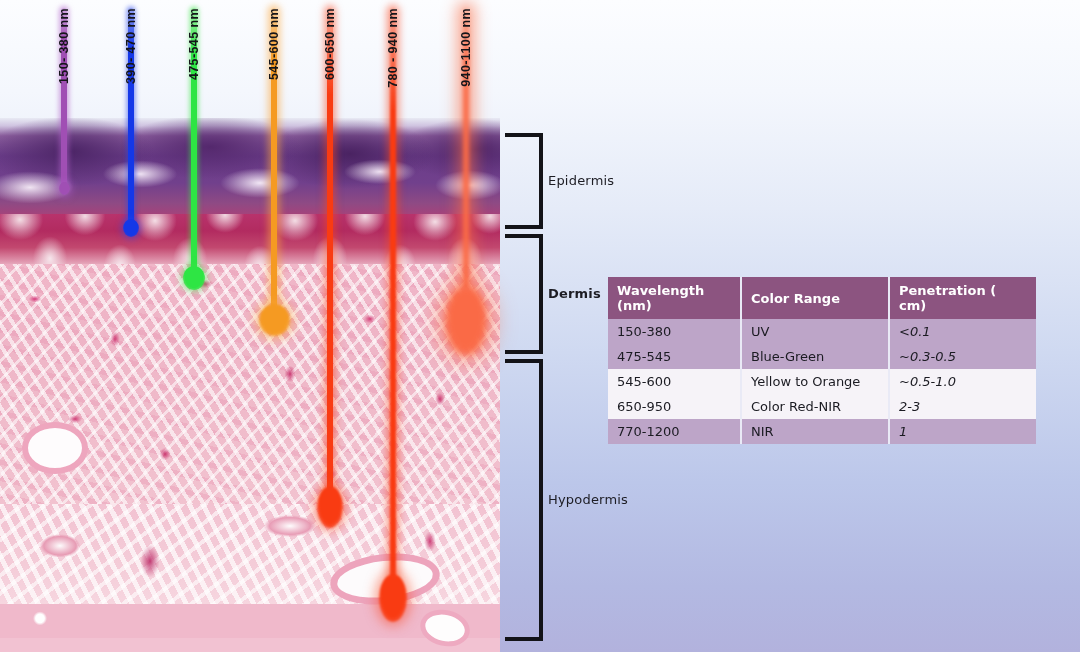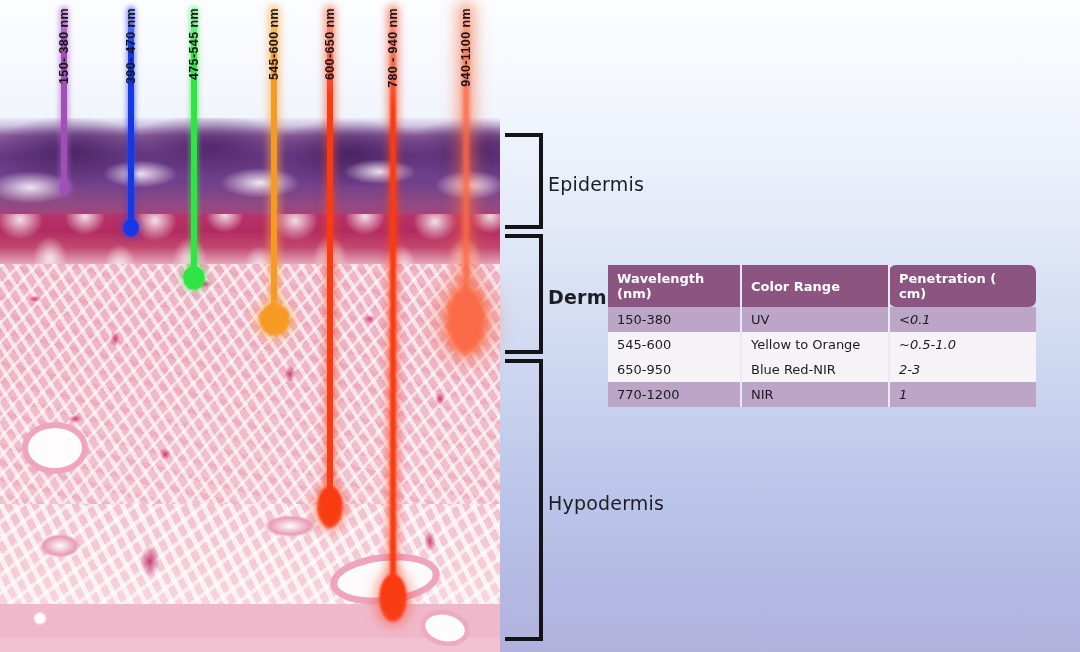--- a/index.html
+++ b/index.html
@@ -136,39 +136,39 @@
     font-size:12.5px;font-weight:bold;color:#15151a;letter-spacing:.4px;
     white-space:nowrap;
   }
 
   
   .bracket{position:absolute;border:none;}
   .bracket .vb{position:absolute;left:34px;top:0;bottom:0;width:4px;background:#131318;}
   .bracket .tb{position:absolute;left:0;top:0;width:38px;height:4px;background:#131318;}
   .bracket .bb{position:absolute;left:0;bottom:0;width:38px;height:4px;background:#131318;}
   .layer-name{
-    position:absolute;left:548px;font-size:19px;color:#1d1d24;
+    position:absolute;left:548px;font-size:13px;color:#1d1d24;
     font-family:"DejaVu Sans",sans-serif;letter-spacing:.2px;white-space:nowrap;
   }
 
   
   #caption{
     position:absolute;left:40px;top:536px;font-size:36px;color:#0d0d12;
     font-family:"DejaVu Sans",sans-serif;letter-spacing:2px;white-space:nowrap;
   }
 
   
   #tbl-wrap{position:absolute;left:608px;top:265px;width:428px;}
   table{border-collapse:collapse;width:100%;font-size:13px;
-        font-family:"DejaVu Sans",sans-serif;table-layout:fixed;}
+        font-family:"DejaVu Sans",sans-serif;table-layout:fixed;margin-top:12px;}
   thead th{
     background:#8c5480;color:#fff;font-weight:bold;text-align:left;
     padding:6px 9px;font-size:13px;border-right:2px solid #e9eaf6;
   }
-  thead th:last-child{border-right:none;border-radius:7px;}
+  thead th:last-child{border-right:none;}
   tbody td{
     padding:5px 9px;color:#1b1b22;border-right:2px solid #e9eaf6;
     white-space:nowrap;overflow:hidden;text-overflow:ellipsis;
   }
   tbody td:last-child{border-right:none;font-style:italic;}
   tbody tr.odd td{background:#bda5c8;}
   tbody tr.even td{background:#f6f3f8;}
   col.c1{width:133px;} col.c2{width:148px;} col.c3{width:147px;}
 </style>
 </head>
@@ -264,28 +264,33 @@
           <th>Color Range</th>
           <th>Penetration ( cm)</th>
         </tr>
       </thead>
       <tbody id="tbody">
           <tr class="odd">
             <td>150-380</td>
             <td>UV</td>
             <td>&lt;0.1</td>
           </tr>
+          <tr class="odd">
+            <td>475-545</td>
+            <td>Blue-Green</td>
+            <td>~0.3-0.5</td>
+          </tr>
           <tr class="even">
             <td>545-600</td>
             <td>Yellow to Orange</td>
             <td>~0.5-1.0</td>
           </tr>
           <tr class="even">
             <td>650-950</td>
-            <td>Blue Red-NIR</td>
+            <td>Color Red-NIR</td>
             <td>2-3</td>
           </tr>
           <tr class="odd">
             <td>770-1200</td>
             <td>NIR</td>
             <td>1</td>
           </tr>
         </tbody>
     </table>
   </div>

